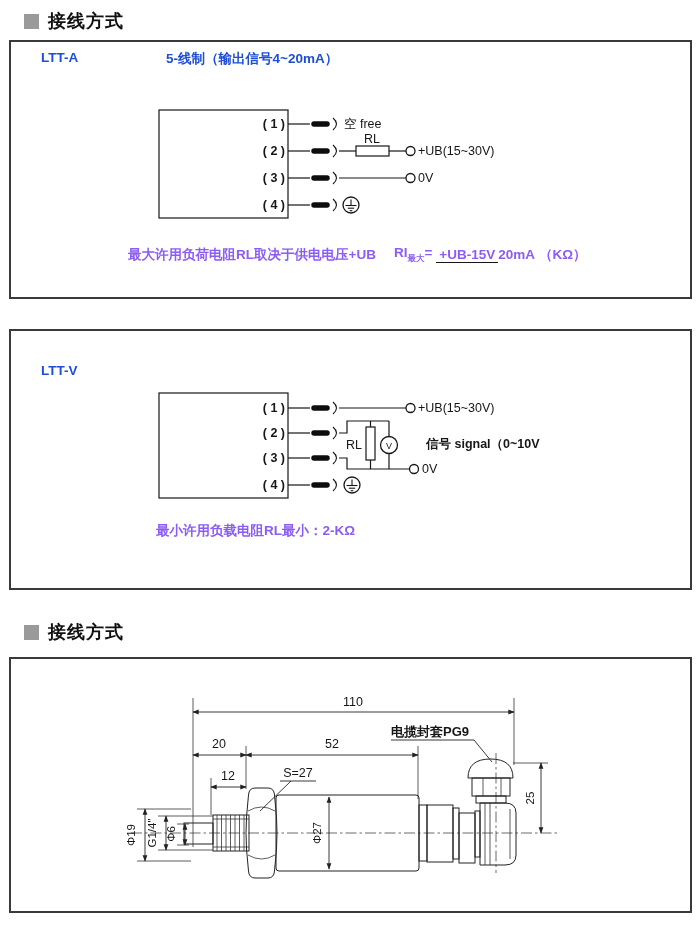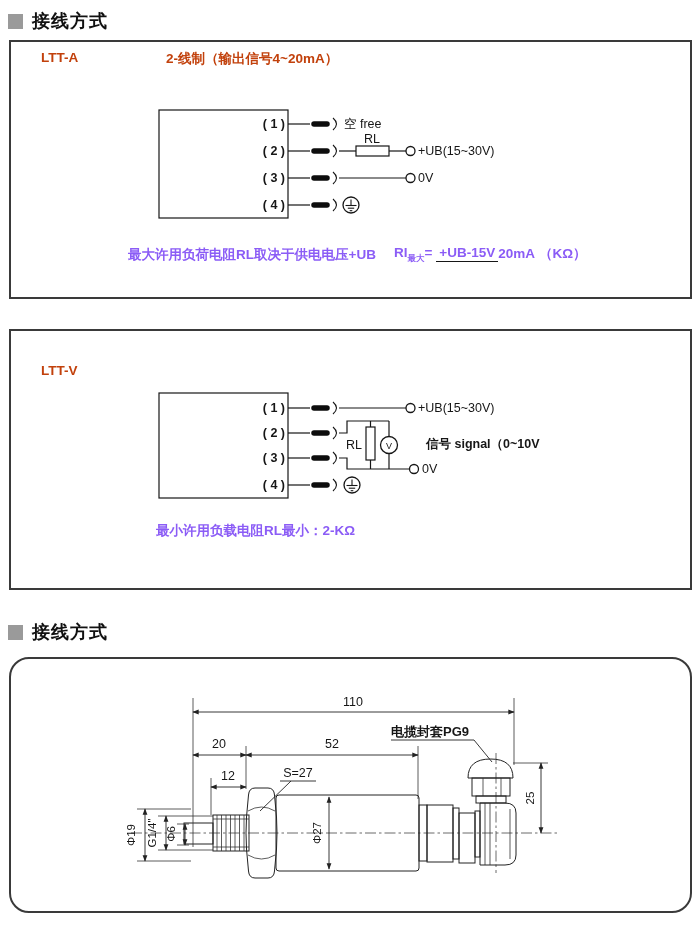--- a/index.html
+++ b/index.html
@@ -1,34 +1,34 @@
 <!DOCTYPE html>
 <html><head>
 <meta charset="utf-8">
 <style>
   html,body{margin:0;padding:0;background:#fff;}
   #page{position:relative;width:700px;height:931px;background:#fff;overflow:hidden;
         font-family:"Liberation Sans",sans-serif;color:#161616;}
-  .section-title{position:absolute;left:8px;display:flex;align-items:center;gap:9px;}
+  .section-title{position:absolute;left:24px;display:flex;align-items:center;gap:9px;}
   .section-title .sq{width:15px;height:15px;background:#9a9a9a;}
   .section-title .st-text{font-size:18px;font-weight:700;color:#111;letter-spacing:1px;}
   .panel{position:absolute;left:9px;width:679px;border:2px solid #3a3a3a;background:#fff;}
-  .model-label{position:absolute;font-size:13.5px;font-weight:700;color:#c2410c;}
+  .model-label{position:absolute;font-size:13.5px;font-weight:700;color:#1d4ed8;}
   .diagram{position:absolute;left:0;top:0;}
   .diagram text{font-family:"Liberation Sans",sans-serif;font-size:12.5px;fill:#161616;font-weight:600;}
   .diagram .lat{font-weight:400;}
   .wireln{stroke:#161616;stroke-width:1.2;fill:none;}
   .thin{stroke:#161616;stroke-width:1.1;fill:none;}
   .pill{stroke:#0d0d0d;stroke-width:5.5;stroke-linecap:round;}
   .devbox{fill:#fff;stroke:#161616;stroke-width:1.2;}
   .tcirc{fill:#fff;stroke:#161616;stroke-width:1.3;}
   .rez{fill:#fff;stroke:#161616;stroke-width:1.2;}
   .note-row{position:absolute;display:flex;align-items:center;gap:18px;
             font-size:13.5px;font-weight:600;color:#8b5cf6;white-space:nowrap;}
-  .formula{display:inline-flex;align-items:flex-start;gap:4px;}
+  .formula{display:inline-flex;align-items:center;gap:4px;}
   .formula sub{font-size:8.5px;}
   .frac{display:inline-flex;align-items:center;line-height:1.15;}
   .frac .num{border-bottom:1.5px solid #161616;padding:0 3px;}
   
   .draw{stroke:#222;stroke-width:1;fill:none;}
   .dim{stroke:#222;stroke-width:0.9;fill:none;}
   .ext{stroke:#333;stroke-width:0.8;fill:none;}
   .cline{stroke:#444;stroke-width:0.8;fill:none;stroke-dasharray:11 3 2.5 3;}
   .ldr{stroke:#222;stroke-width:0.9;fill:none;}
   #dim-svg text{font-weight:400;font-size:12.5px;}
@@ -40,21 +40,21 @@
 
 <div id="page">
 
   <div class="section-title" style="top:9px;">
     <span class="sq"></span>
     <span class="st-text">接线方式</span>
   </div>
 
   <div class="panel" style="top:40px;height:255px;">
     <div class="model-label" style="left:30px;top:8px;">LTT-A</div>
-    <div class="model-label" style="left:155px;top:8px;">2-线制（输出信号4~20mA）</div>
+    <div class="model-label" style="left:155px;top:8px;">5-线制（输出信号4~20mA）</div>
 
     <svg class="diagram" width="679" height="200" viewBox="0 0 679 200">
       <rect class="devbox" x="148" y="68" width="129" height="108"></rect>
 
       <text x="274" y="86" text-anchor="end">( 1 )</text>
       <text x="274" y="113" text-anchor="end">( 2 )</text>
       <text x="274" y="140" text-anchor="end">( 3 )</text>
       <text x="274" y="167" text-anchor="end">( 4 )</text>
 
       <g>
@@ -173,21 +173,21 @@
     <div class="note-row" style="left:145px;top:191px;">
       <span>最小许用负载电阻RL最小：2-KΩ</span>
     </div>
   </div>
 
   <div class="section-title" style="top:620px;">
     <span class="sq"></span>
     <span class="st-text">接线方式</span>
   </div>
 
-  <div class="panel" style="top:657px;height:252px;border-radius:20px;">
+  <div class="panel" style="top:657px;height:252px;">
     <svg id="dim-svg" class="diagram" width="679" height="252" viewBox="0 0 679 252">
       <defs>
         <marker id="ar" viewBox="0 0 10 10" refX="9" refY="5" markerWidth="10" markerHeight="7" orient="auto-start-reverse">
           <path d="M0,1.2 L10,5 L0,8.8 z" fill="#222"></path>
         </marker>
         <pattern id="xh" width="6" height="6" patternUnits="userSpaceOnUse">
           <path d="M0,0 L6,6 M6,0 L0,6" stroke="#333" stroke-width="0.7"></path>
         </pattern>
         <pattern id="vl" width="3" height="4" patternUnits="userSpaceOnUse">
           <path d="M1.5,0 V4" stroke="#333" stroke-width="0.9"></path>

